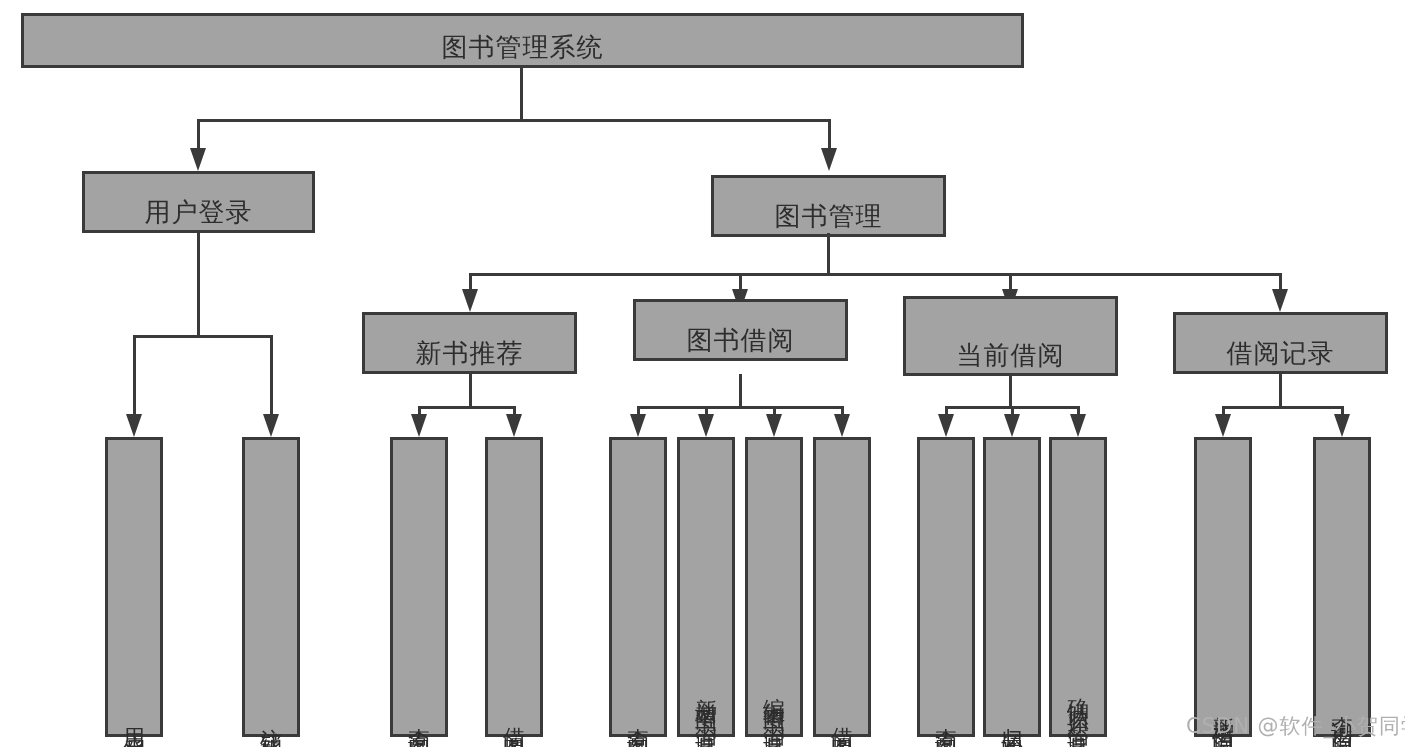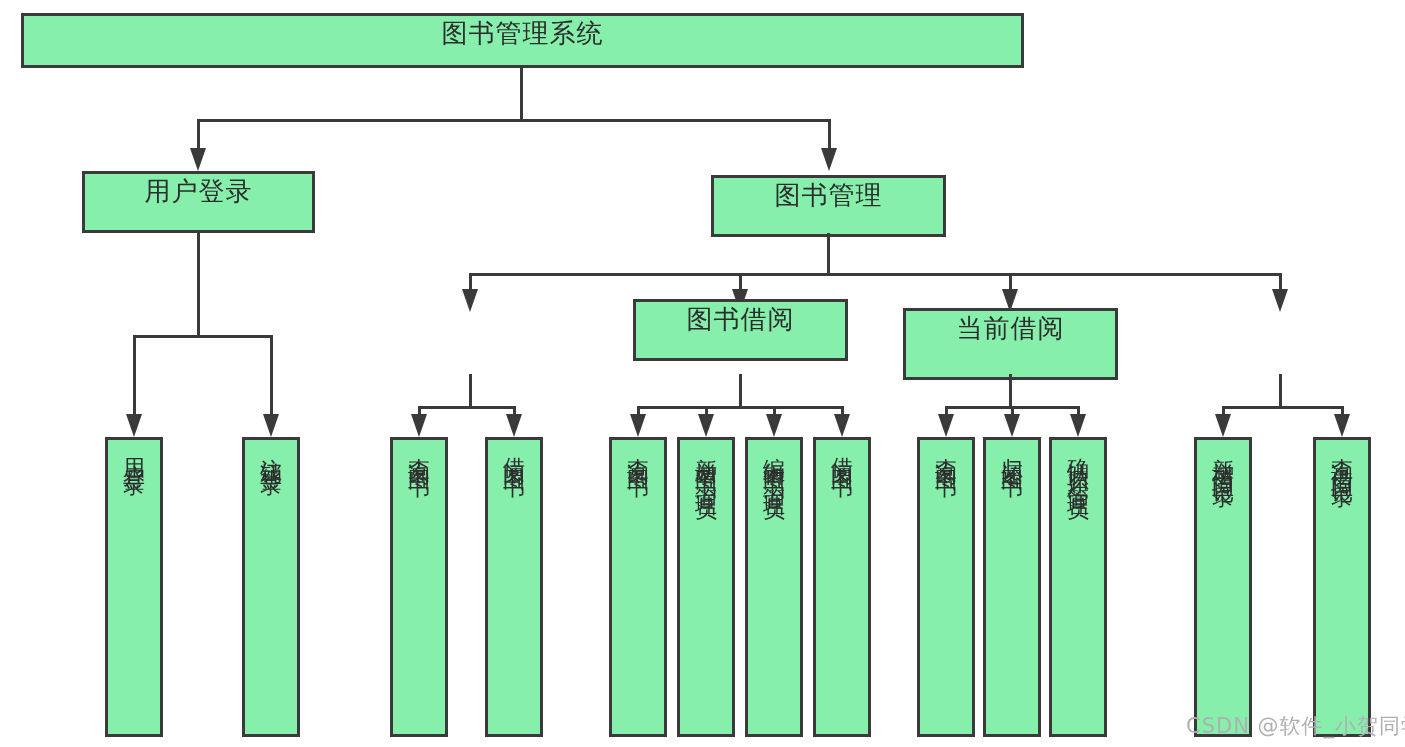--- a/index.html
+++ b/index.html
@@ -3,22 +3,22 @@
 <meta charset="utf-8">
 <style>
   html,body{margin:0;padding:0;background:#fff;}
   body{--line:#3a3a3a;--text:#2d2d2d;--watermark:#b0b0b0;--background:#ffffff;}
   .stage{
     position:relative;width:1405px;height:747px;background:var(--background);
     font-family:"DejaVu Sans","Liberation Sans",sans-serif;overflow:hidden;
   }
   
   .box{
-    position:absolute;background:#86efac;border:3px solid var(--line);
-    box-sizing:border-box;display:flex;align-items:flex-start;justify-content:center;
+    position:absolute;background:#a3a3a3;border:3px solid var(--line);
+    box-sizing:border-box;display:flex;align-items:flex-end;justify-content:center;
     color:var(--text);
   }
   .box span{white-space:nowrap;}
   .hbox{font-size:26px;letter-spacing:1px;}
   .vbox{
     top:437px;height:300px;width:58px;
   }
   .vtext{
     writing-mode:vertical-rl;text-orientation:mixed;
     font-size:22px;line-height:1;letter-spacing:6px;color:var(--text);
@@ -72,25 +72,31 @@
   <div class="h" style="left:469px;top:273px;width:813px"></div>
   <div class="v" style="left:469px;top:273px;height:20px"></div>
   <div class="v" style="left:739px;top:273px;height:20px"></div>
   <div class="v" style="left:1009px;top:273px;height:20px"></div>
   <div class="v" style="left:1279px;top:273px;height:20px"></div>
   <i class="a" style="left:462px;top:289px"></i>
   <i class="a" style="left:732px;top:289px"></i>
   <i class="a" style="left:1002px;top:289px"></i>
   <i class="a" style="left:1272px;top:289px"></i>
 
+  <div class="box hbox" style="left:362px;top:312px;width:215px;height:62px">
+    <span>新书推荐</span>
+  </div>
   <div class="box hbox" style="left:633px;top:299px;width:215px;height:62px">
     <span>图书借阅</span>
   </div>
-  <div class="box hbox" style="left:903px;top:308px;width:215px;height:72px">
+  <div class="box hbox" style="left:903px;top:296px;width:215px;height:80px">
     <span>当前借阅</span>
+  </div>
+  <div class="box hbox" style="left:1173px;top:312px;width:215px;height:62px">
+    <span>借阅记录</span>
   </div>
 
   <div class="v" style="left:469px;top:374px;height:34px"></div>
   <div class="h" style="left:418px;top:406px;width:98px"></div>
   <div class="v" style="left:418px;top:406px;height:12px"></div>
   <div class="v" style="left:513px;top:406px;height:12px"></div>
   <i class="a" style="left:411px;top:414px"></i>
   <i class="a" style="left:506px;top:414px"></i>
 
   <div class="v" style="left:739px;top:374px;height:34px"></div>

